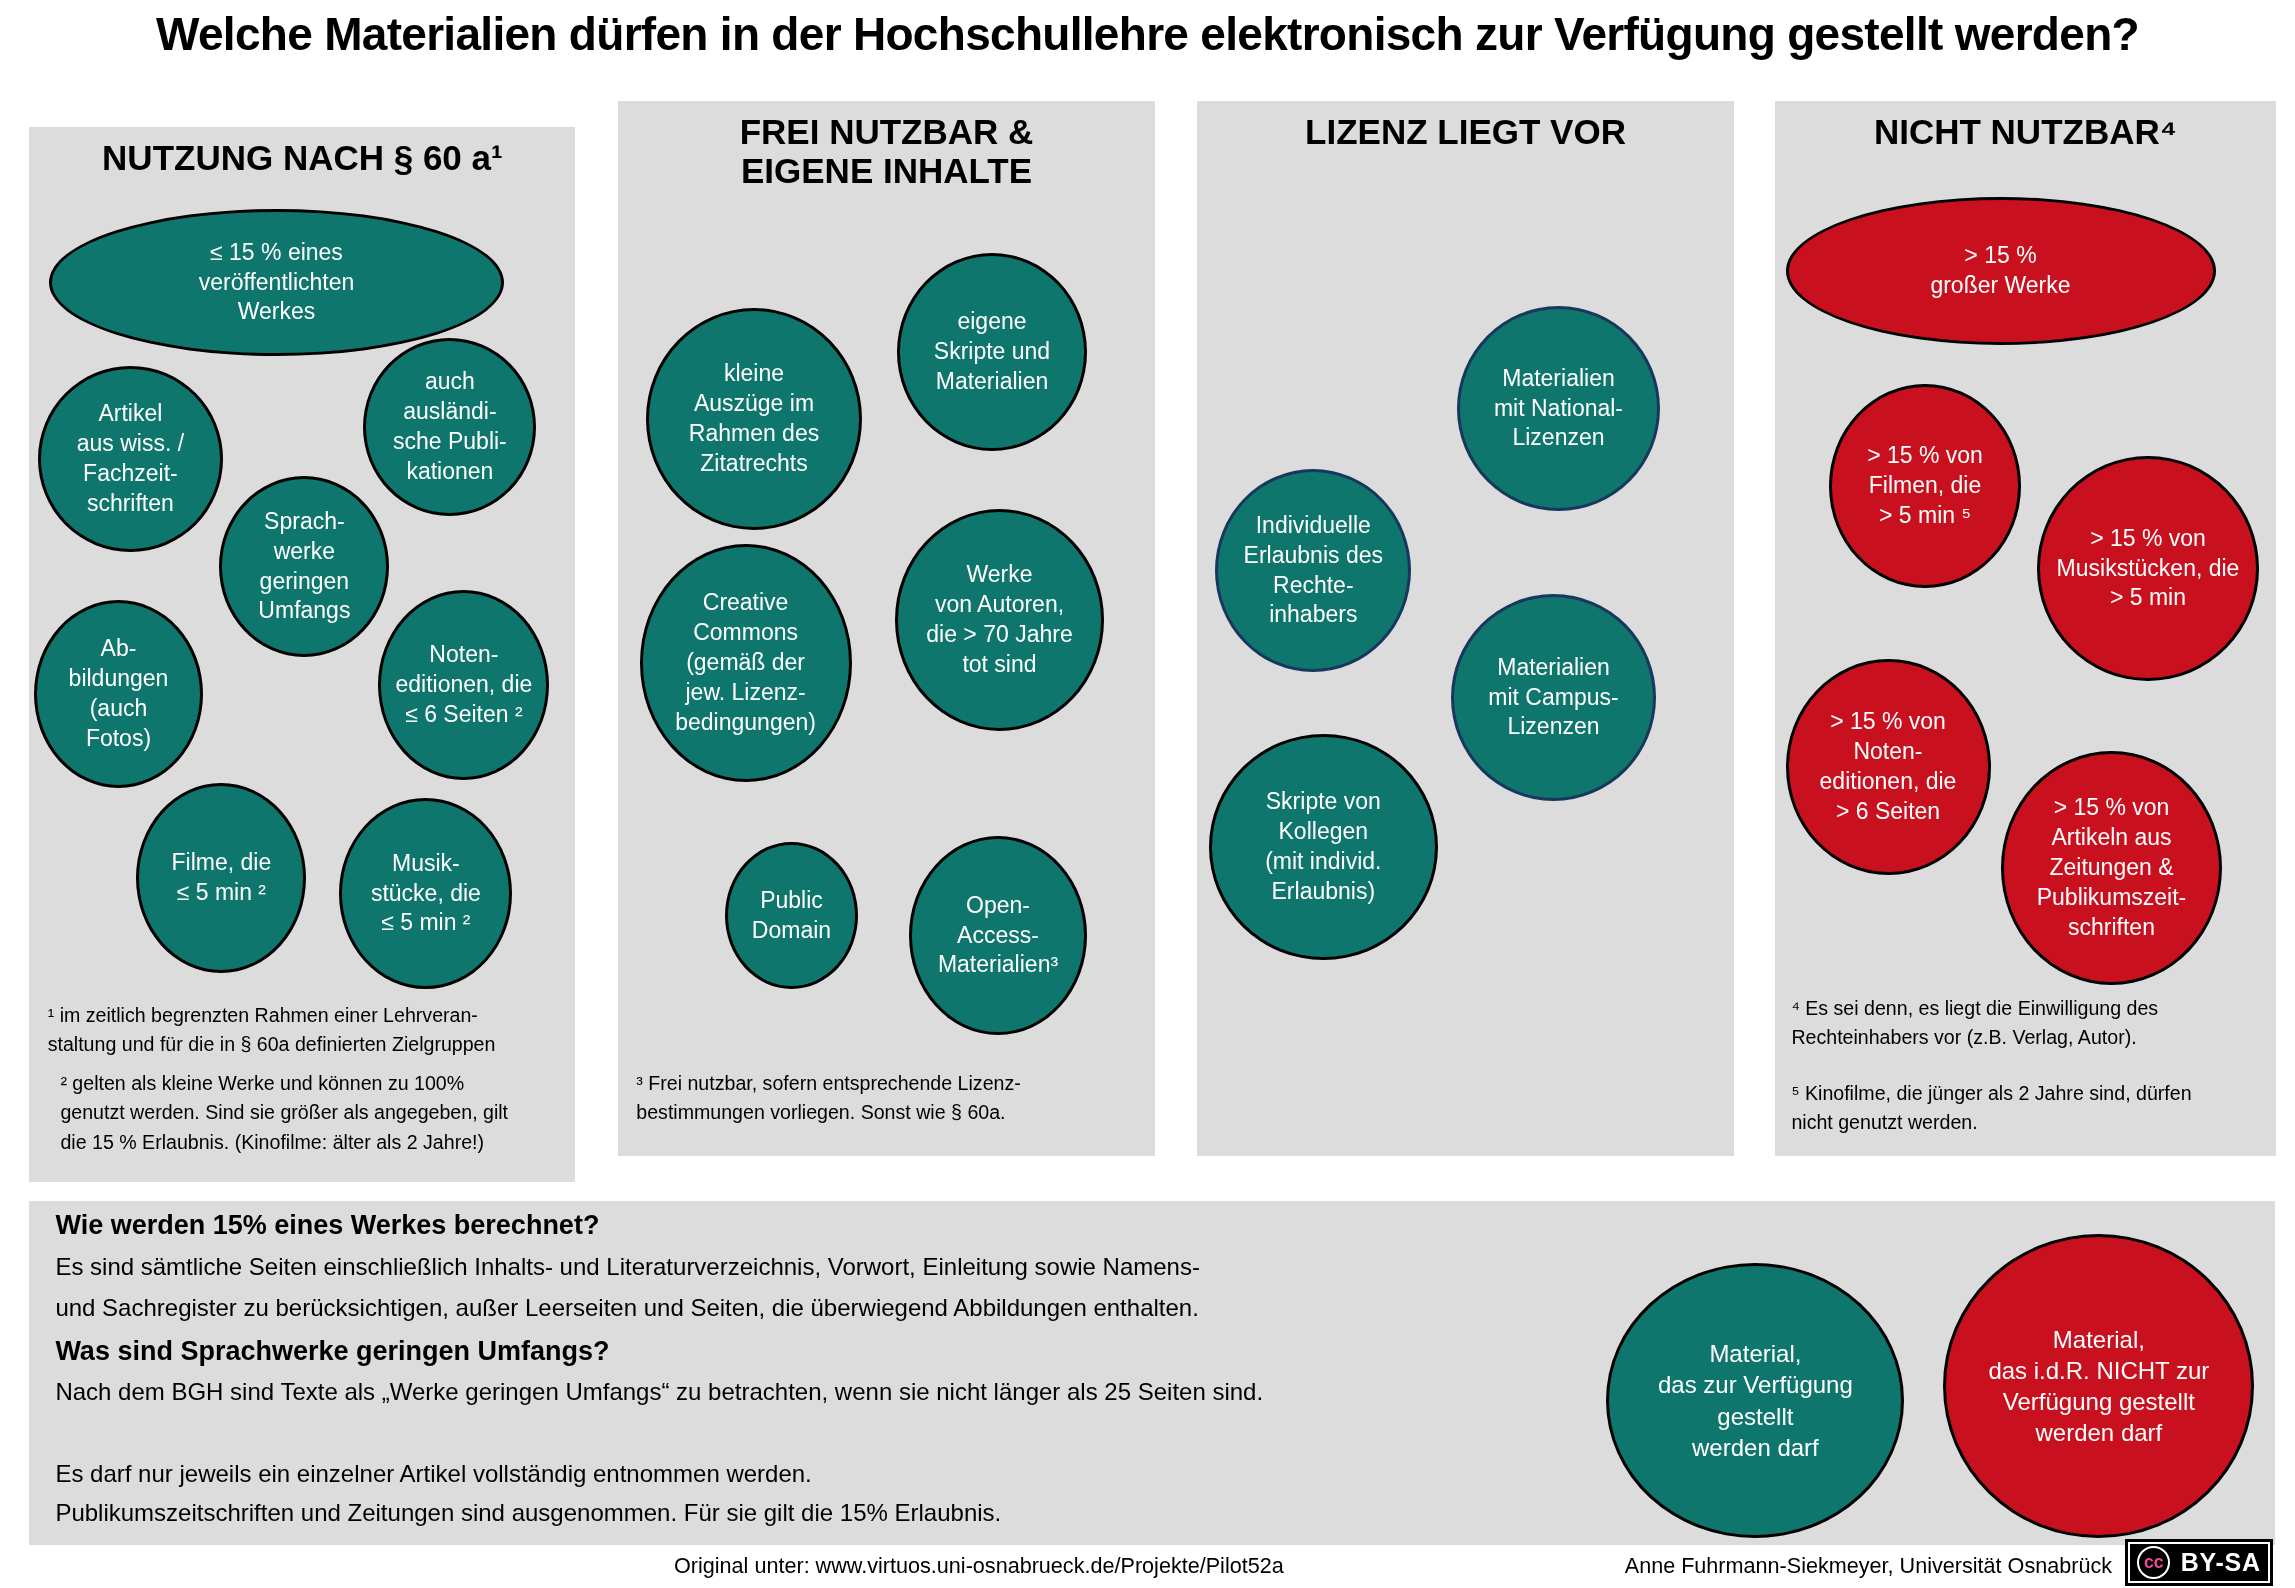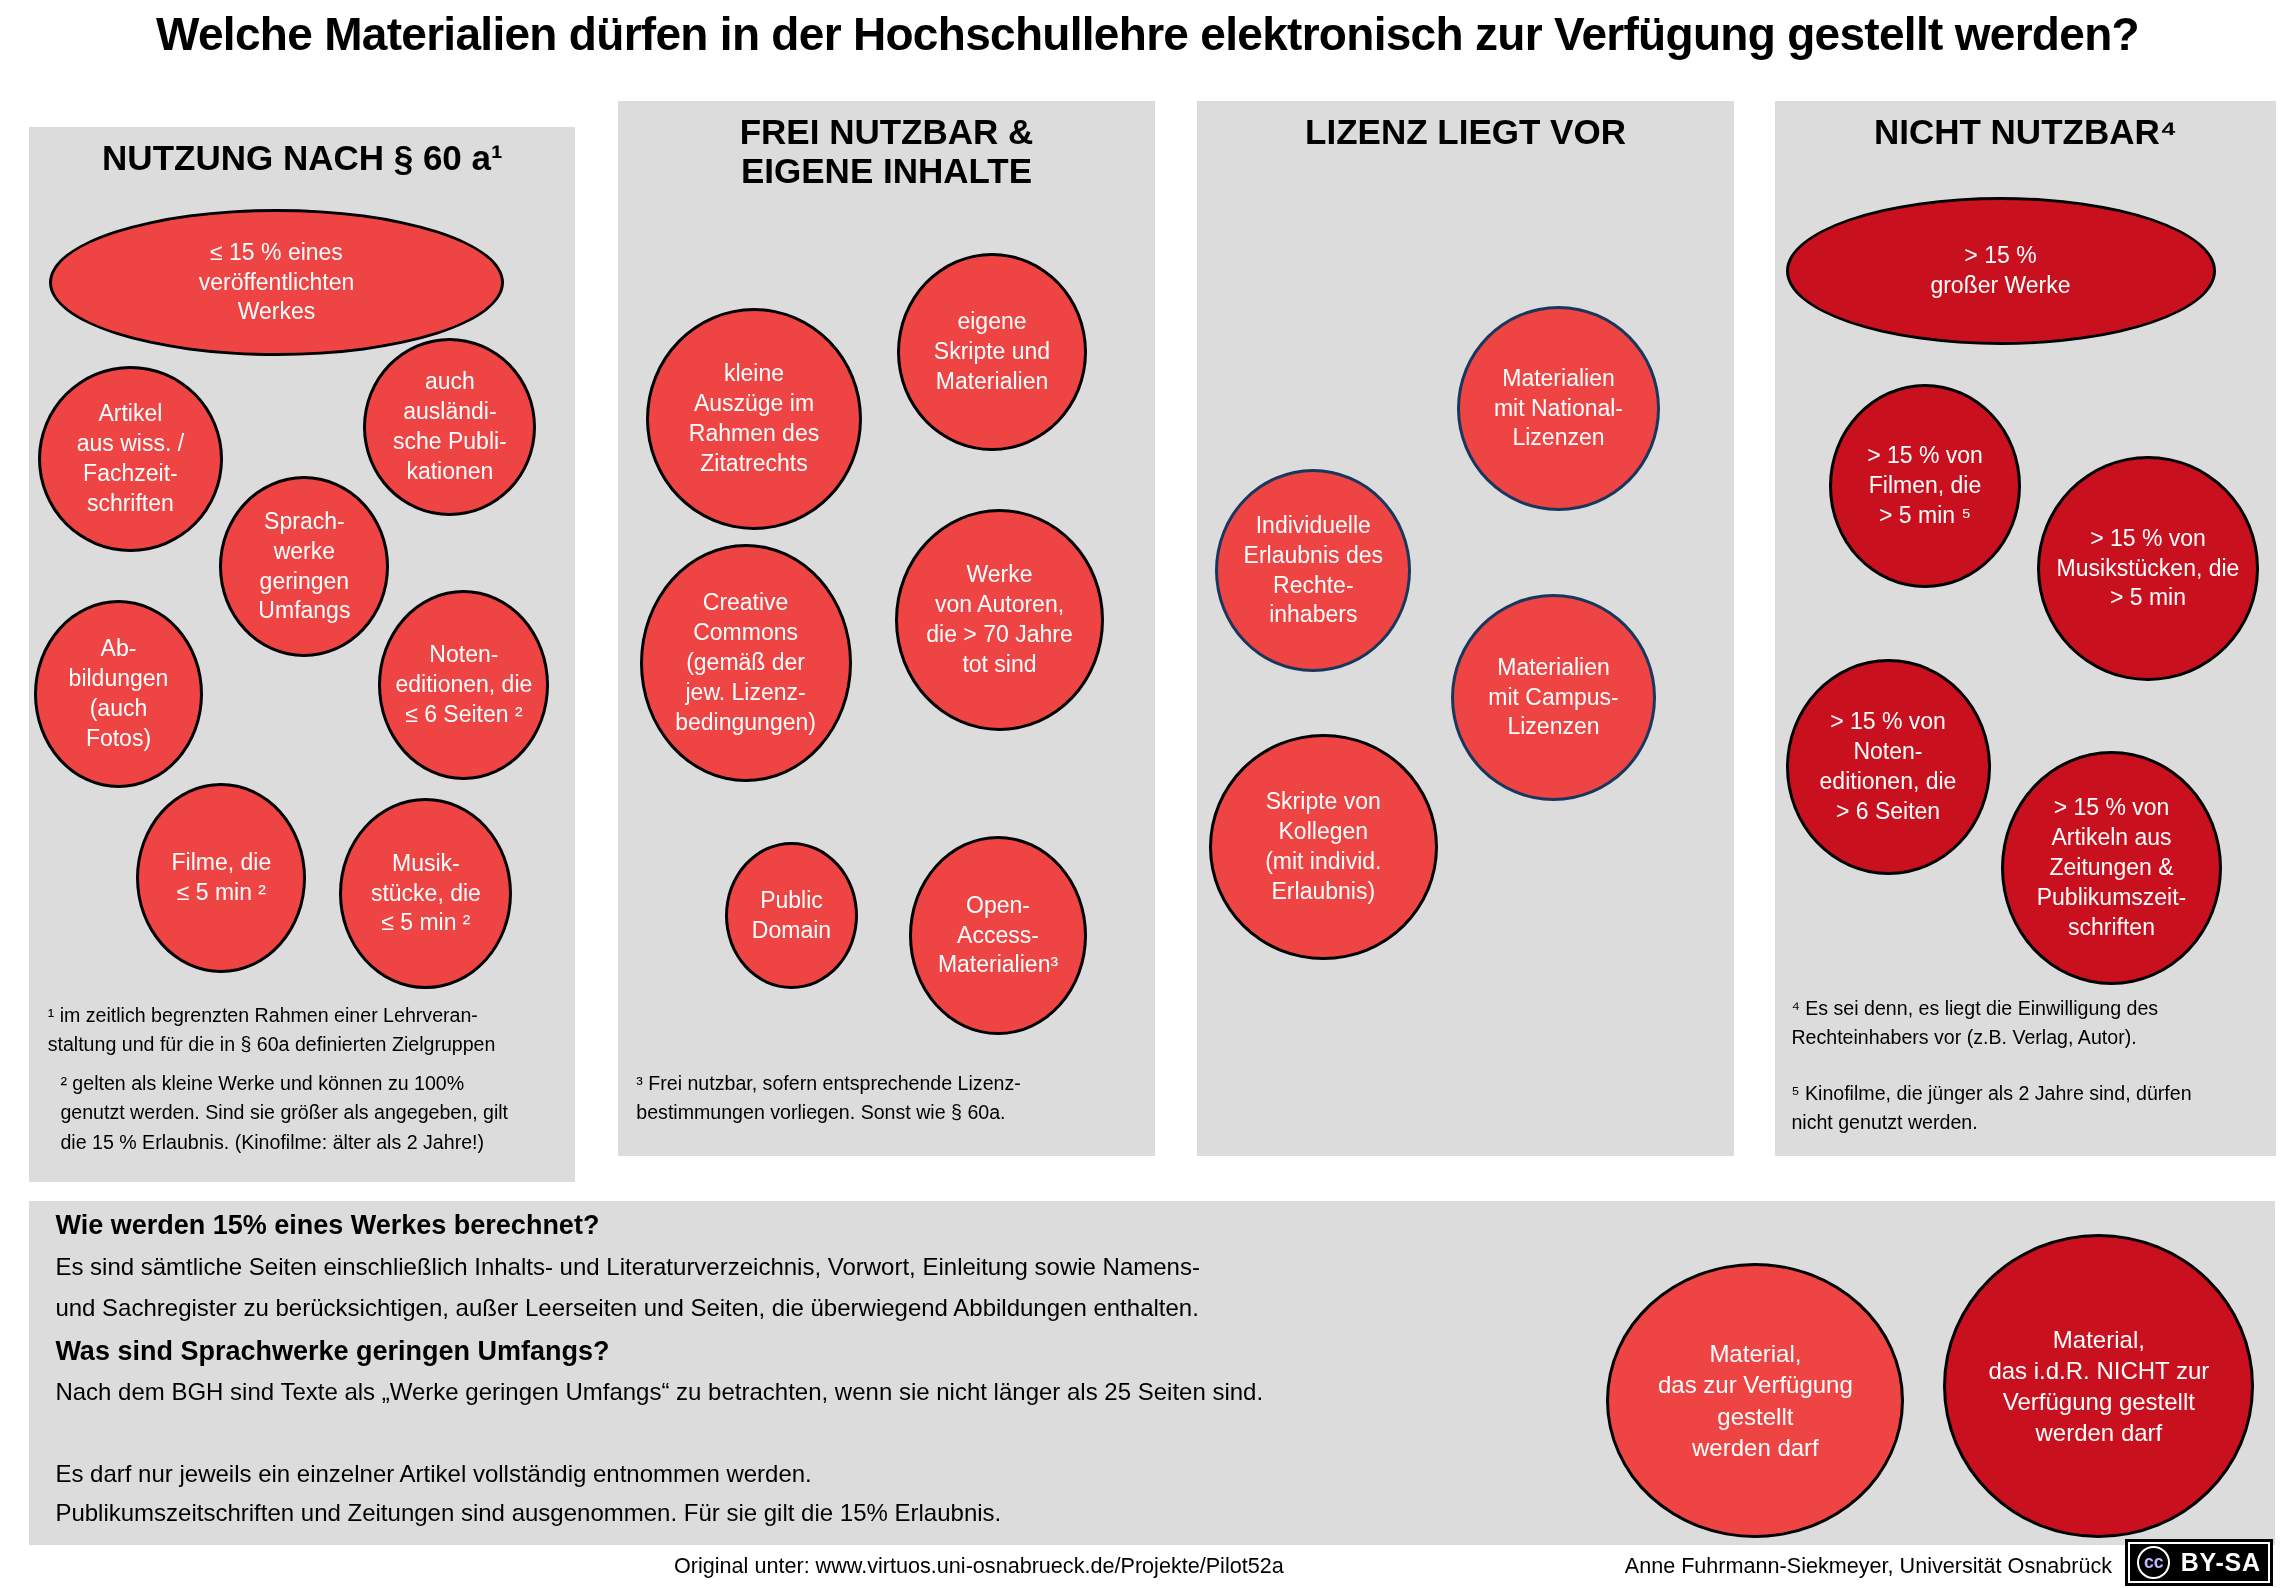--- a/index.html
+++ b/index.html
@@ -6,34 +6,34 @@
   .poster{position:relative;width:2295px;height:1588px;background:#ffffff;
           font-family:"Liberation Sans","DejaVu Sans",sans-serif;color:#000;overflow:hidden;}
   .title{position:absolute;top:6.5px;left:0;width:100%;margin:0;text-align:center;
          font-size:46px;font-weight:bold;letter-spacing:-0.7px;}
   .panel{position:absolute;background:#dcdcdd;}
   .col-header{position:absolute;top:10.5px;left:0;width:100%;text-align:center;
               font-weight:bold;font-size:35px;line-height:1.12;white-space:pre-line;}
   .bubble{position:absolute;border:3.3px solid #000;border-radius:50%;
           display:flex;align-items:center;justify-content:center;text-align:center;
           color:#fff;font-size:23px;line-height:1.3;white-space:pre-line;box-sizing:border-box;}
-  .green{background:#ef4444;}
+  .green{background:#0f766e;}
   .red{background:#c8101e;}
   .navy{border-color:#17375d;border-width:3.9px;}
   .footnote{position:absolute;font-size:19.6px;line-height:1.5;white-space:pre-line;text-align:left;}
   .qa-line{position:absolute;font-size:24px;white-space:nowrap;}
   .qa-bold{font-weight:bold;font-size:27px;}
   .footer-text{position:absolute;font-size:21.6px;white-space:nowrap;}
   .footer-right{text-align:right;}
   .cc-badge{position:absolute;width:148px;height:47px;background:#000;
             display:flex;align-items:center;justify-content:center;gap:10.5px;}
   .cc-badge::after{content:"";position:absolute;inset:3.3px;border:2px solid #fff;pointer-events:none;}
   .cc-circle{display:inline-flex;align-items:center;justify-content:center;
              width:29px;height:29px;border:2.6px solid #fff;border-radius:50%;
-             color:#c4b5fd;font-weight:bold;font-size:17.7px;}
+             color:#ec4899;font-weight:bold;font-size:17.7px;}
   .cc-label{color:#fff;font-weight:bold;font-size:25px;letter-spacing:0.7px;}
 </style>
 </head>
 <body>
 
 <div class="poster">
 
   <h1 class="title">Welche Materialien dürfen in der Hochschullehre elektronisch zur Verfügung gestellt werden?</h1>
 
   <section class="panel" style="left:29.4px;top:101px;width:546px;height:1055px;margin-top:26px;">

